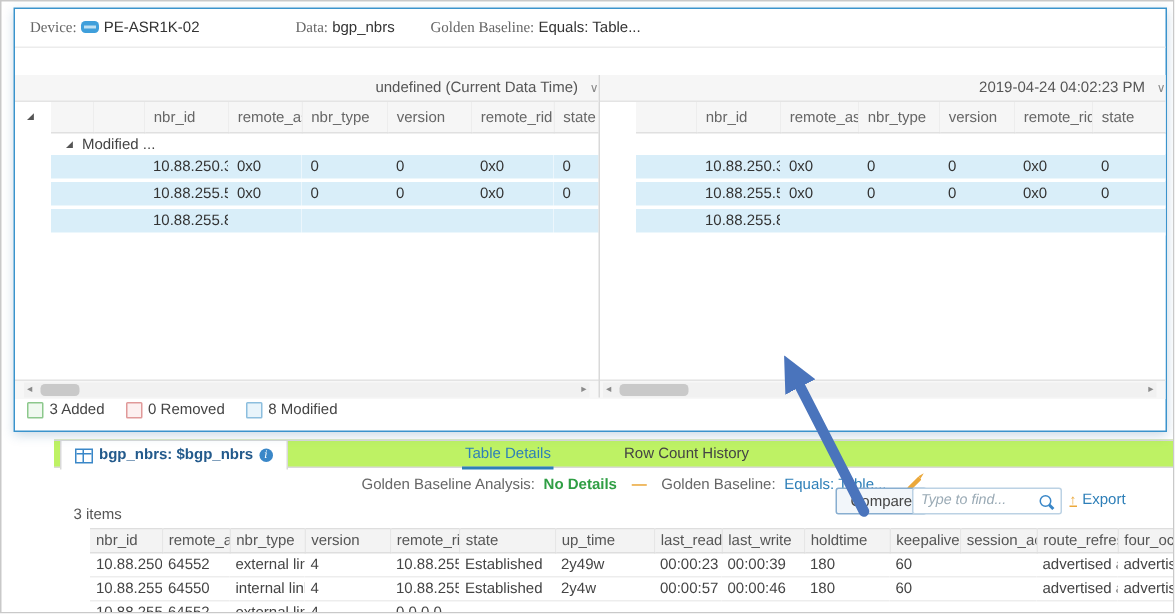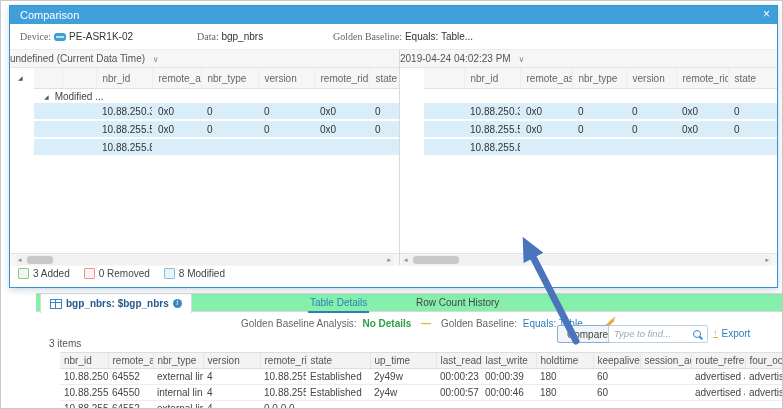--- a/index.html
+++ b/index.html
@@ -1,21 +1,21 @@
 <!DOCTYPE html>
 <html><head>
 <meta charset="utf-8">
 <style>
   html,body{margin:0;padding:0;background:#fff;}
   .canvas{position:relative;width:783px;height:409px;overflow:hidden;background:#fff;
     border:1px solid #c9c9c9;box-sizing:border-box;
     font-family:"Liberation Sans","DejaVu Sans",sans-serif;font-size:10px;color:#444;}
   
   .page{position:absolute;left:35px;top:292px;width:748px;height:117px;}
-  .strip{position:absolute;left:0;top:0;width:100%;height:19px;background:#86efac;
+  .strip{position:absolute;left:0;top:0;width:100%;height:19px;background:#bef264;
     border-top:1px solid #d9d9d9;border-bottom:1px solid #d9d9d9;box-sizing:border-box;text-align:center;}
   .doc-tab{position:absolute;left:4px;top:0;height:19px;background:#fff;
     border-left:1px solid #d9d9d9;border-right:1px solid #d9d9d9;display:flex;align-items:center;gap:4px;padding:0 9px;}
   .doc-tab-label{color:#235a8c;font-weight:700;font-size:10px;}
   .tbl-icon{width:10px;height:8px;border:1px solid #3a87c8;position:relative;display:inline-block;background:#fff;}
   .tbl-icon::before{content:"";position:absolute;left:0;right:0;top:2px;height:1px;background:#3a87c8;}
   .tbl-icon::after{content:"";position:absolute;top:0;bottom:0;left:4px;width:1px;background:#3a87c8;}
   .info-icon{width:9px;height:9px;border-radius:50%;background:#3a87c8;color:#fff;display:inline-block;
     font-size:7px;line-height:9px;text-align:center;font-style:italic;font-family:"DejaVu Serif",serif;}
   .info-icon::before{content:"i";}
@@ -52,28 +52,28 @@
   .grid th{height:15px;background:#f3f3f3;color:#555;font-size:10px;padding:0 4px;
     border-top:1px solid #dedede;border-bottom:1px solid #dedede;border-right:1px solid #e6e6e6;}
   .grid td{height:15px;color:#444;font-size:10px;padding:0 4px;border-bottom:1px solid #ededed;background:#fff;}
   
   .dlg{position:absolute;left:8px;top:4px;width:767px;height:281px;background:#fff;
     border:1px solid #3a93cc;box-shadow:0 2px 7px rgba(40,100,150,.25);z-index:5;box-sizing:content-box;}
   .dlg-title{height:18px;background:#3f9fdb;color:#fff;font-size:11px;line-height:18px;padding-left:10px;position:relative;}
   .dlg-close{position:absolute;right:7px;top:0;height:18px;line-height:17px;font-size:12px;color:#fff;cursor:pointer;}
   .dlg-info{position:relative;height:25px;line-height:25px;border-bottom:1px solid #ececec;}
   .inf .lbl{color:#666;font-family:Liberation Serif, serif;}  .inf .val{color:#333;}
-  .inf1{position:absolute;left:10px;} .inf2{position:absolute;left:187px;} .inf3{position:absolute;left:277px;margin-left:46px;}
+  .inf1{position:absolute;left:10px;} .inf2{position:absolute;left:187px;} .inf3{position:absolute;left:277px;}
   .dev-icon{display:inline-block;width:12px;height:8px;background:#3f9fdb;border-radius:3px;position:relative;vertical-align:-1px;margin:0 3px;}
   .dev-icon::after{content:"";position:absolute;left:2px;right:2px;top:3px;height:1.5px;background:#bfe0f2;}
   .panels{position:absolute;left:0;top:44px;width:100%;height:203px;}
   .panel{position:absolute;top:0;height:203px;background:#fff;overflow:hidden;}
   .pl{left:0;width:389px;} .pr{left:390px;width:377px;}
   .vdiv{position:absolute;left:389px;top:44px;width:1px;height:215px;background:#d9d9d9;z-index:2;}
-  .phead{height:17px;line-height:17px;text-align:left;background:#f6f6f6;border-bottom:1px solid #e4e4e4;color:#555;cursor:pointer;}
+  .phead{height:17px;line-height:17px;text-align:right;background:#f6f6f6;border-bottom:1px solid #e4e4e4;color:#555;cursor:pointer;}
   .cmp{width:100%;}
   .cmp th{height:20px;background:#f6f6f6;color:#666;font-size:10px;padding:0 0 0 6px;
     border-bottom:1px solid #e0e0e0;border-right:1px solid #ededed;}
   .cmp td{height:16px;font-size:10px;color:#333;padding:0 0 0 6px;}
   .rows td{background:#d9eef9;border-bottom:2px solid #fff;}
   .grp td{height:14px;background:#fff;color:#444;padding-left:10px;}
   .tri{font-size:6px;color:#555;margin-right:6px;vertical-align:1px;}
   .tri-h{position:absolute;left:8px;top:24px;z-index:3;font-size:6px;color:#555;cursor:pointer;}
   .grp-lbl{color:#444;}
   .hscrolls{position:absolute;left:0;top:247px;width:100%;height:12px;background:#f7f7f7;border-top:1px solid #e3e3e3;}
@@ -213,24 +213,20 @@
             <td></td>
             <td></td>
             <td></td>
             <td></td>
           </tr>
         </tbody>
     </table>
   </div>
 
   <div class="dlg">
-    <div class="dlg-title">
-      <span>Comparison</span>
-      <span class="dlg-close"><span>×</span></span>
-    </div>
 
     <div class="dlg-info">
       <span class="inf inf1">
         <span class="lbl">Device:</span><span class="dev-icon"></span><span class="val">PE-ASR1K-02</span>
       </span>
       <span class="inf inf2">
         <span class="lbl">Data:</span> <span class="val">bgp_nbrs</span>
       </span>
       <span class="inf inf3">
         <span class="lbl">Golden Baseline:</span> <span class="val">Equals: Table...</span>

